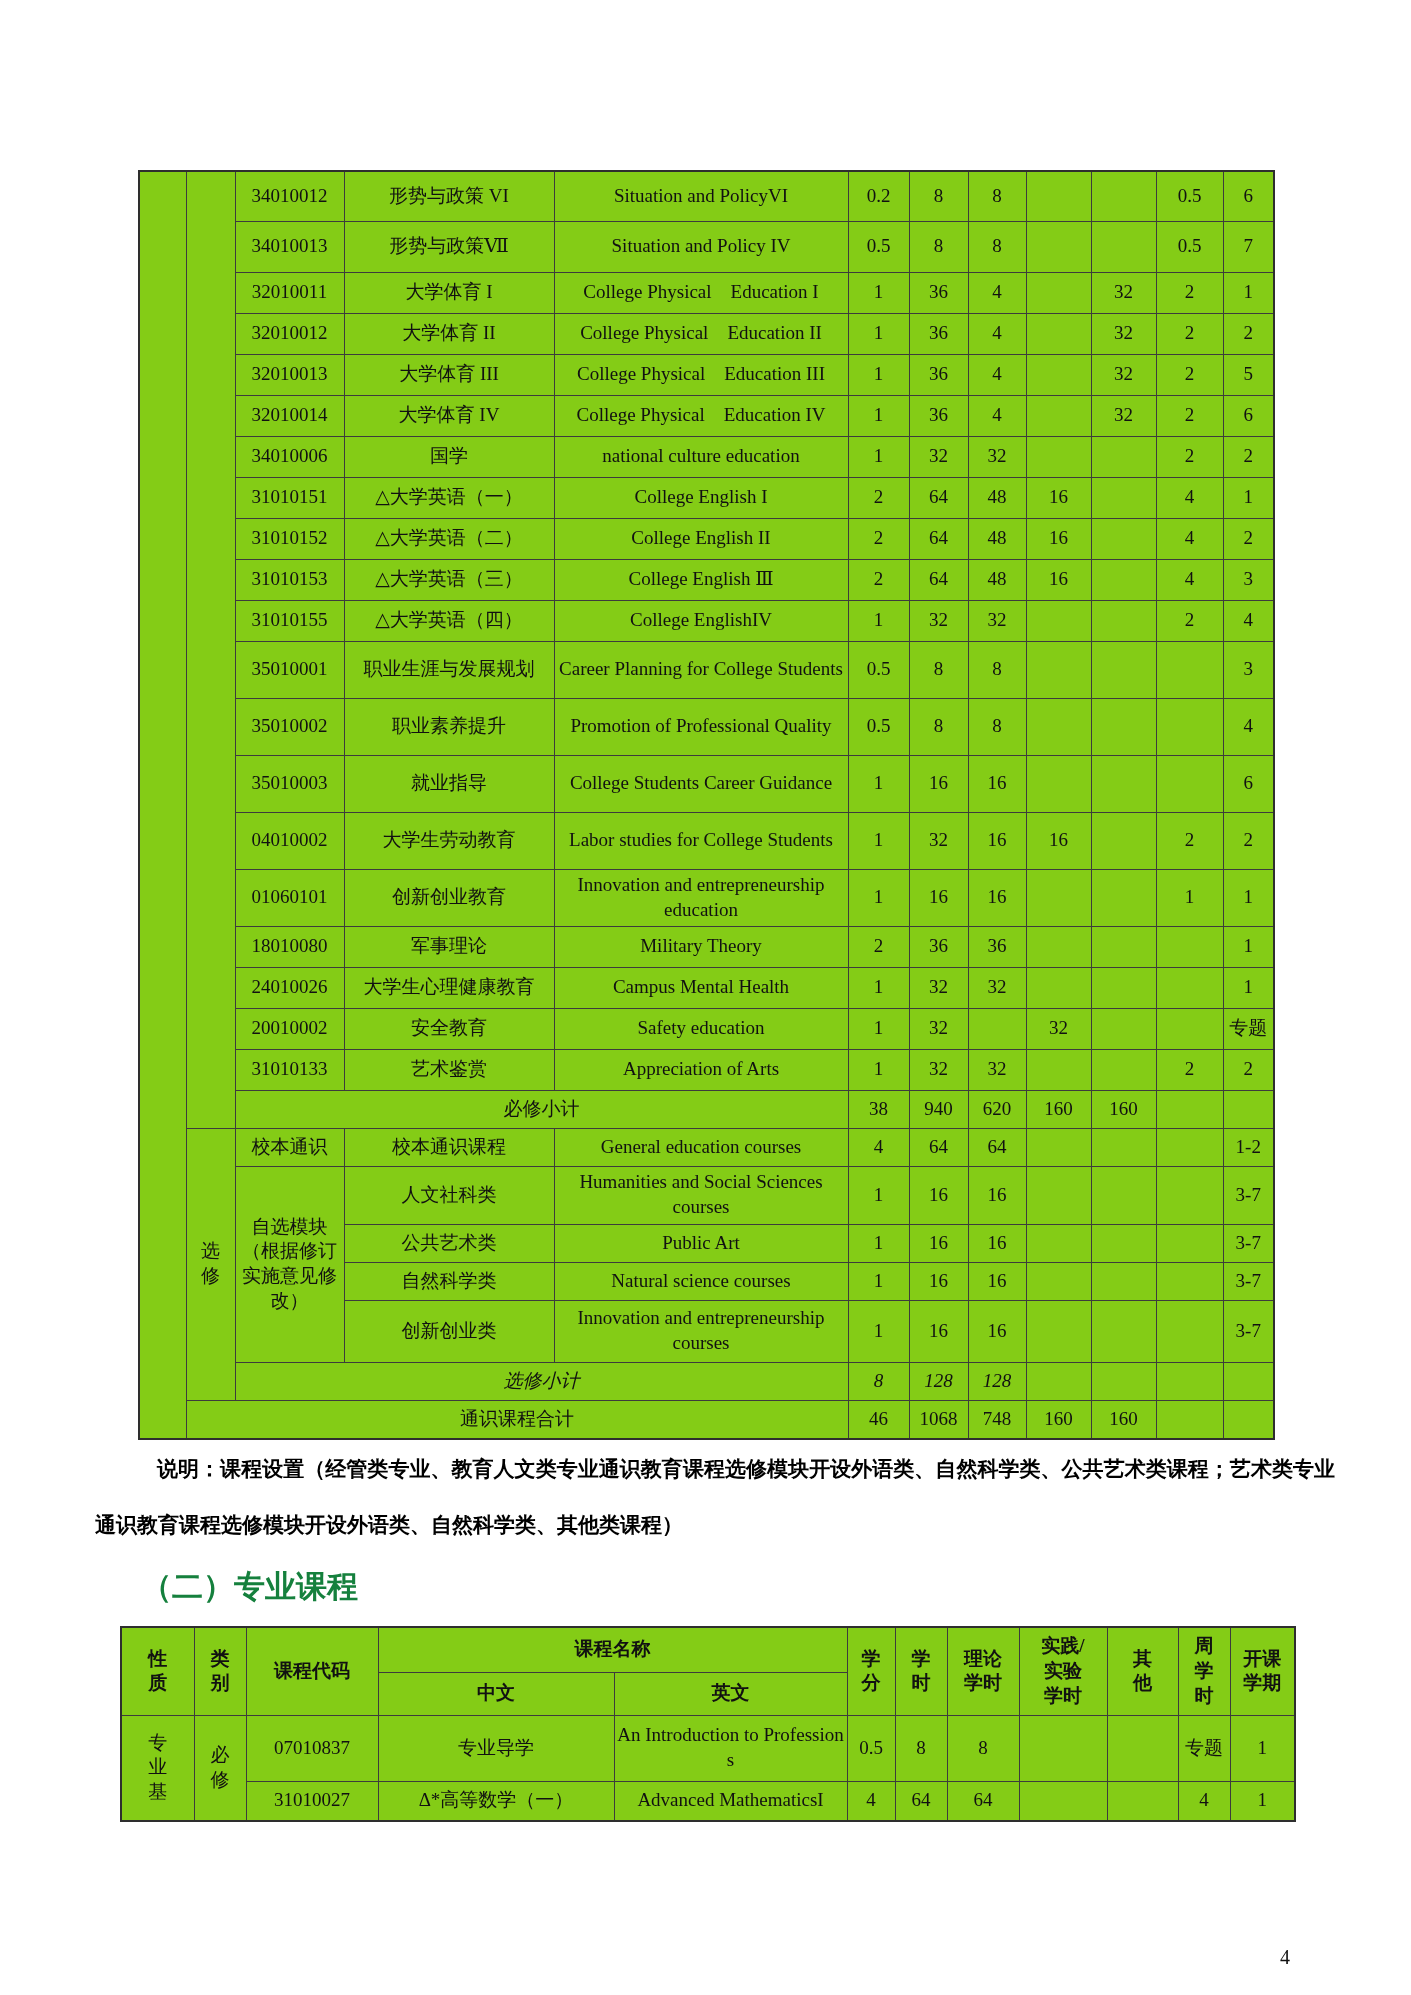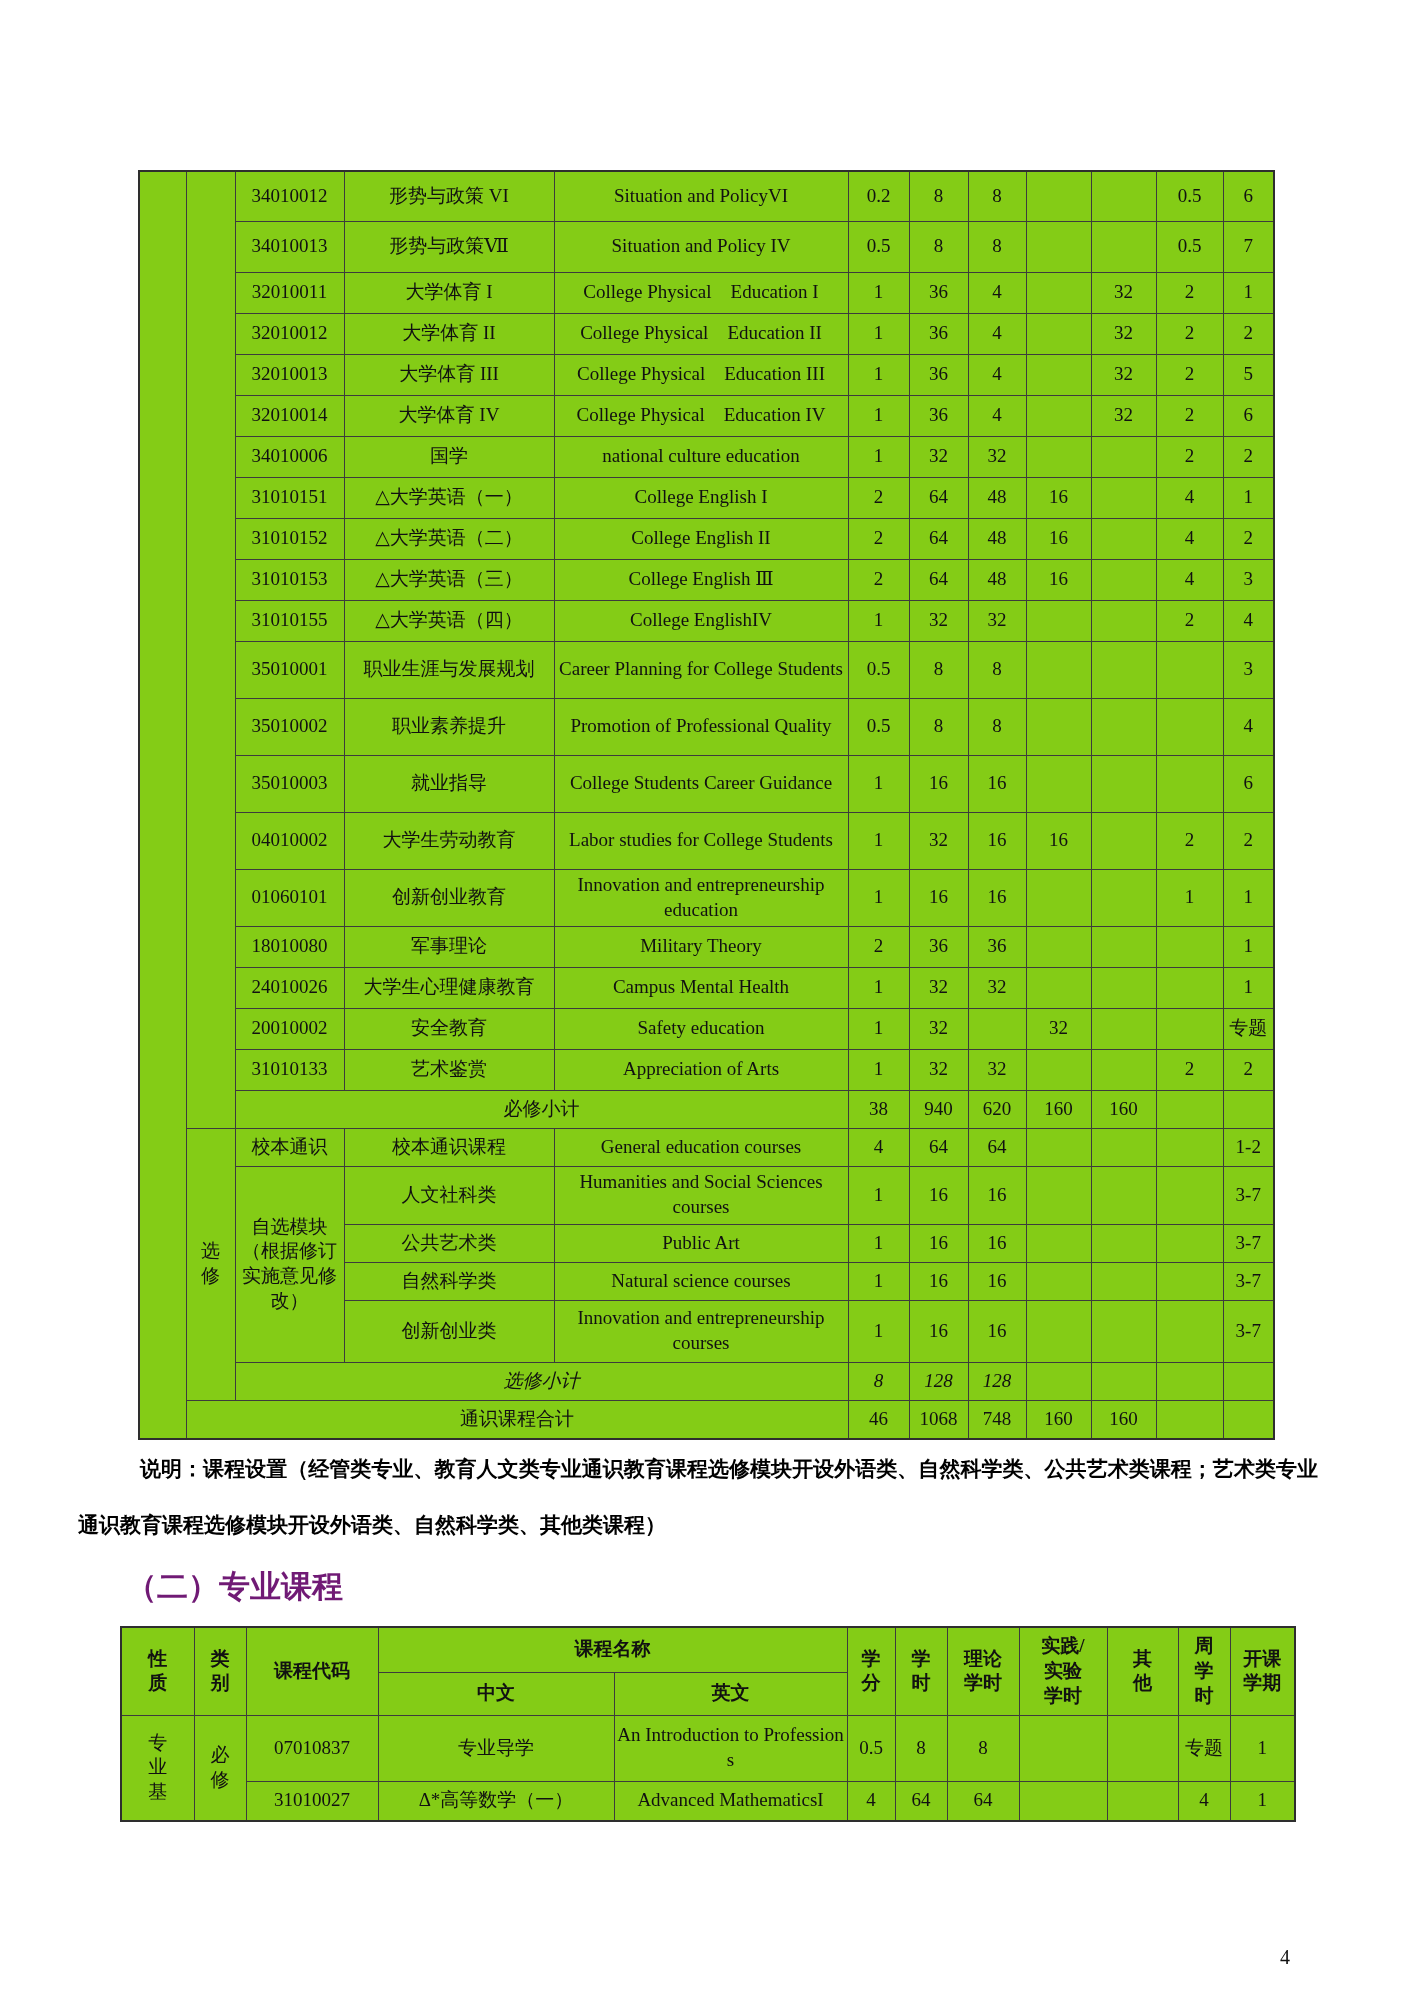--- a/index.html
+++ b/index.html
@@ -26,29 +26,29 @@
   td.vt{vertical-align:top;padding-top:4px;}
   td.vtext{white-space:pre-line;line-height:2.15;}
   td.vtext2{white-space:pre-line;line-height:1.55;}
   td.wrapc{line-height:1.8;padding:0 5px;}
   td.hb{
     font-weight:bold;font-size:20px;
     font-family:"Liberation Sans","DejaVu Sans",sans-serif;
   }
   td.hthick{border-bottom:3px solid #222;}
   .note{
-    position:absolute;left:78px;top:1441px;width:1240px;
+    position:absolute;left:95px;top:1441px;width:1240px;
     font-family:"Liberation Sans","DejaVu Sans",sans-serif;
     font-weight:bold;font-size:21px;line-height:56px;
     text-indent:62px;color:#000;text-align:justify;
   }
   .heading{
-    position:absolute;left:126px;top:1566px;
+    position:absolute;left:141px;top:1566px;
     font-family:"Liberation Sans","DejaVu Sans",sans-serif;
-    font-weight:bold;font-size:31px;color:#701a75;
+    font-weight:bold;font-size:31px;color:#15803d;
   }
   .pagenum{
     position:absolute;left:1280px;top:1946px;
     font-size:20px;color:#111;
   }
 </style>
 </head>
 <body>
 
 <div class="page">

